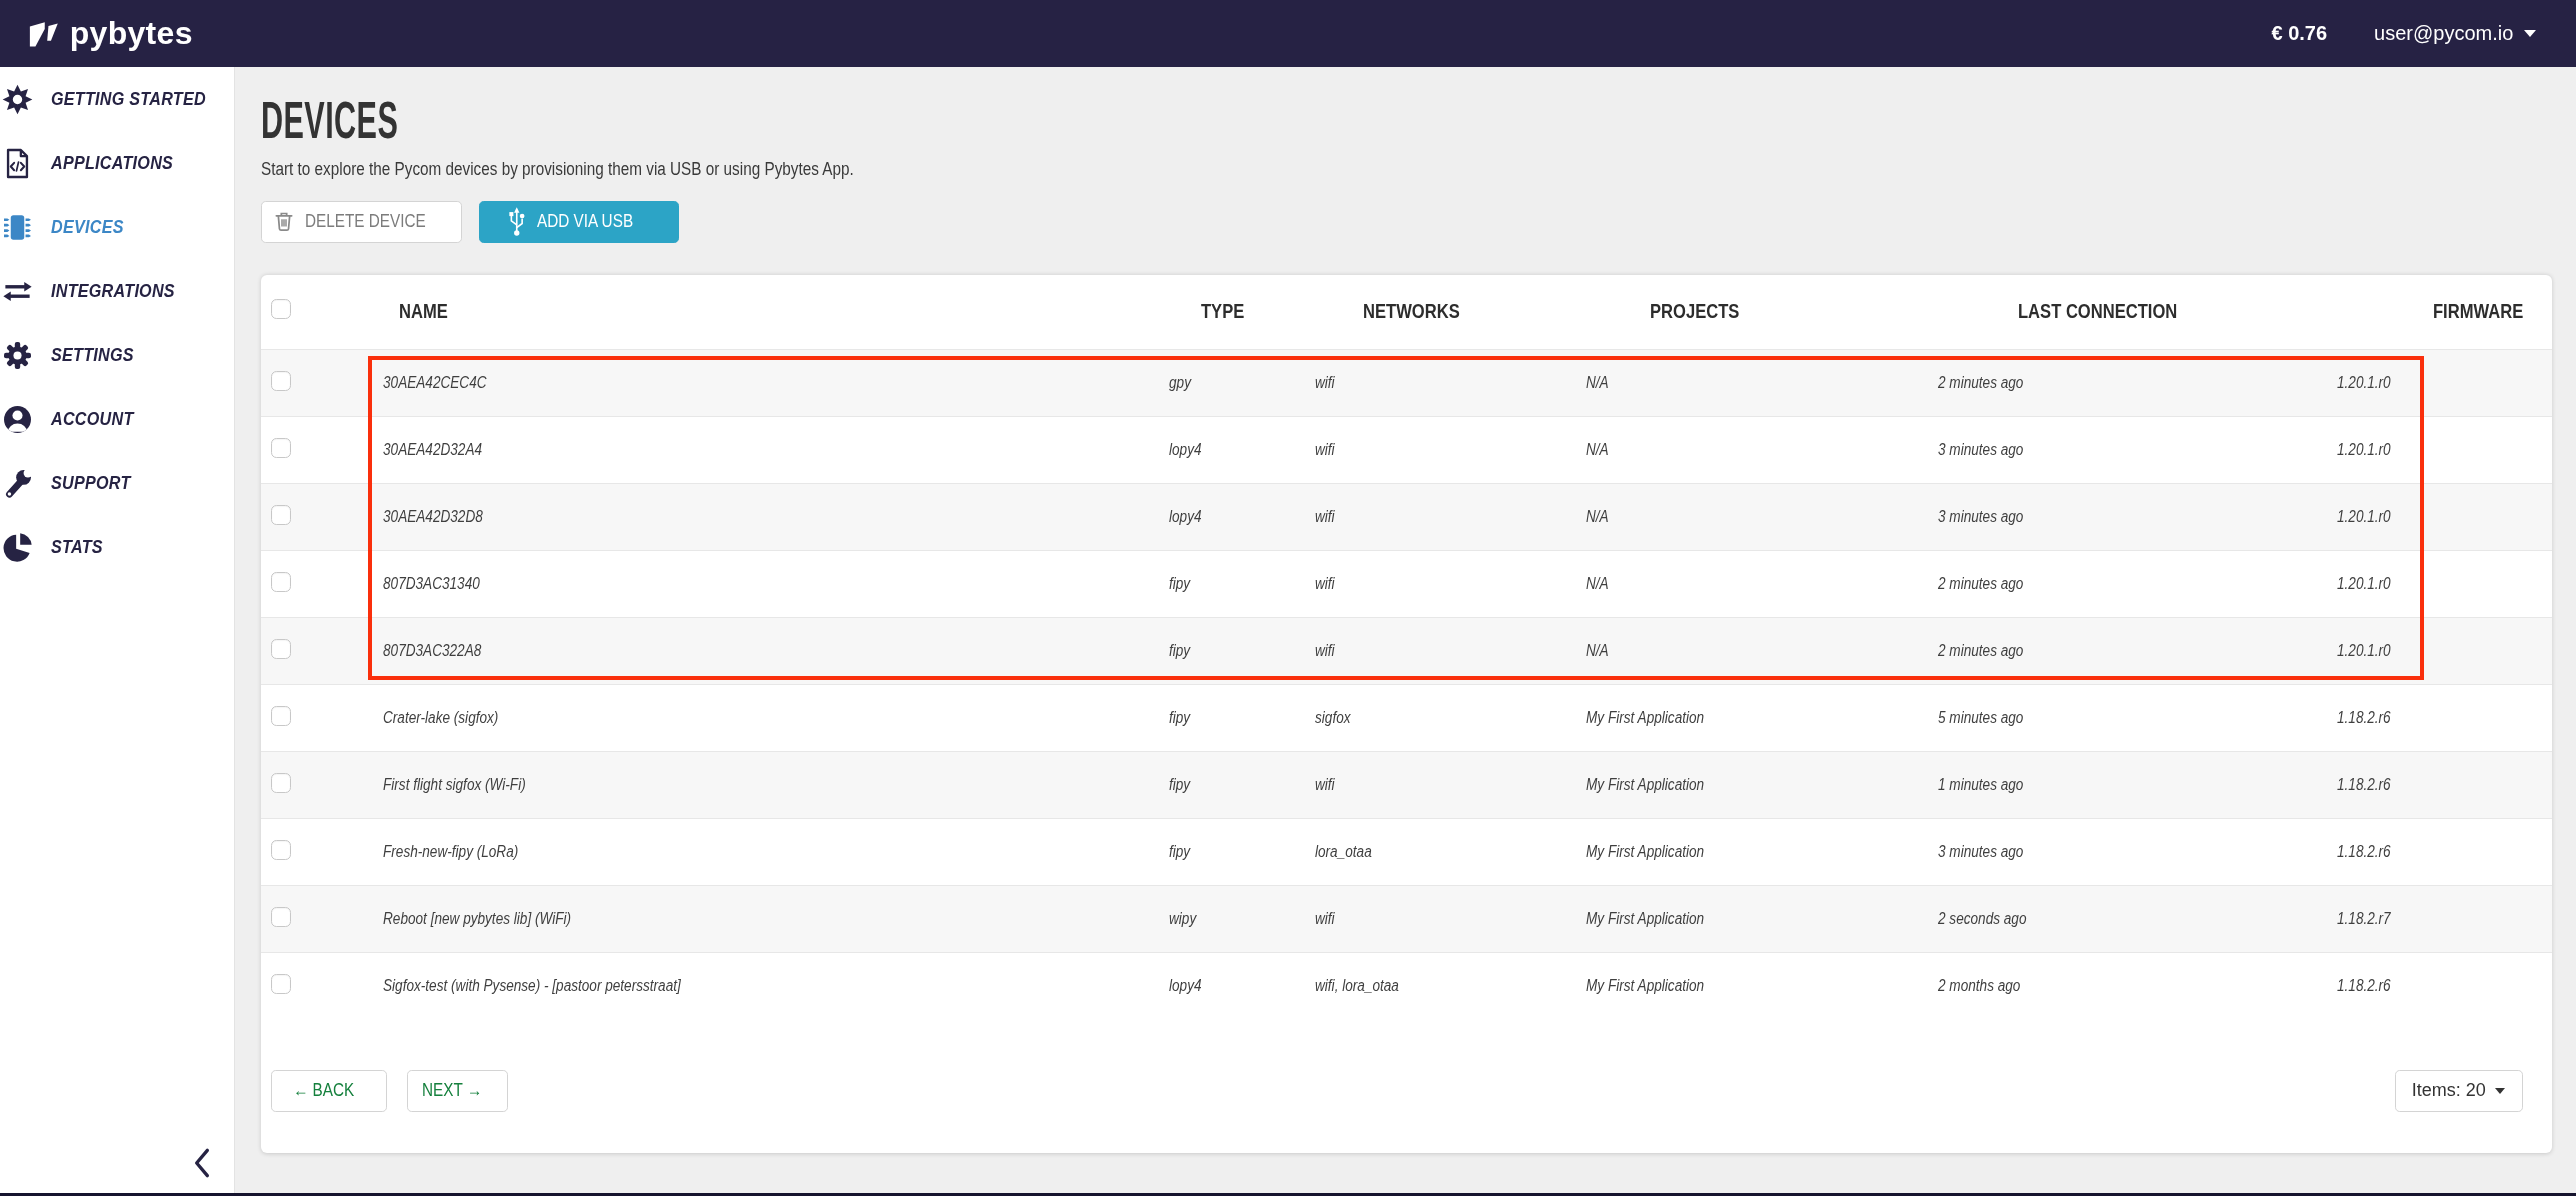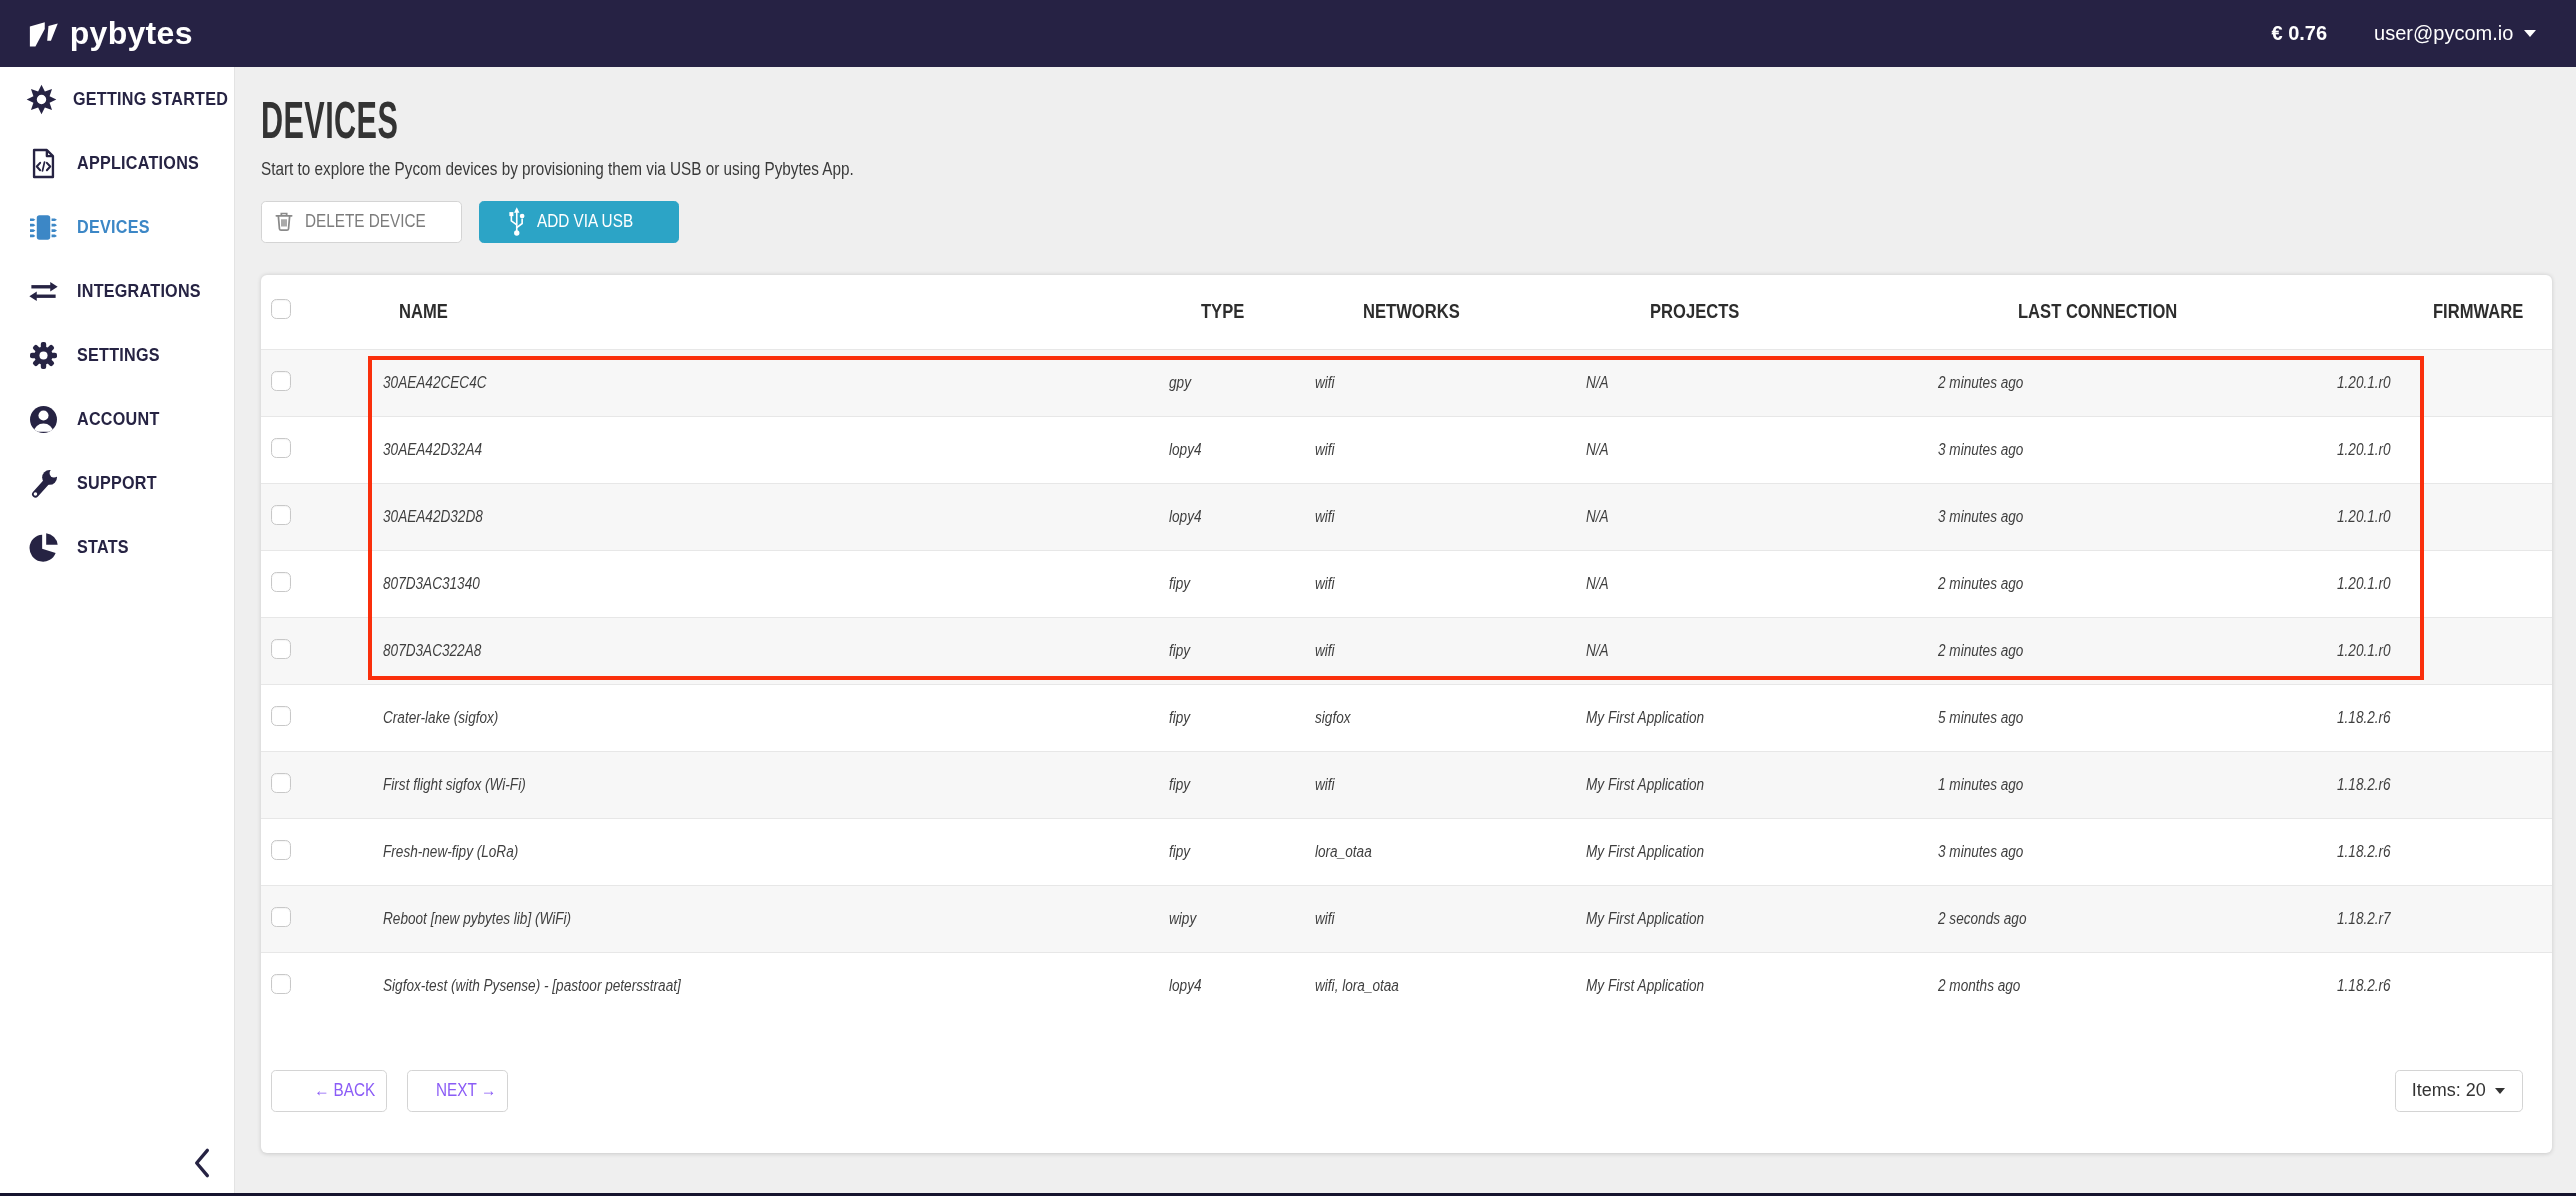--- a/index.html
+++ b/index.html
@@ -37,23 +37,24 @@
   
   .sidebar {
     grid-area:sidebar;
     background:#fff;
     border-right:1.3px solid #e3e3e3;
     position:relative;
   }
   .side-item {
     height:64px;
     display:flex; align-items:center;
-    padding-left:26px;
+    padding-left:0;
     cursor:pointer;
     color:#262343;
+    font-style:italic;
   }
   .side-item .icon-box { width:35px; display:flex; justify-content:center; }
   .side-item .label {
     margin-left:16px;
     font-size:19px; font-weight:700; letter-spacing:0.3px;
     white-space:nowrap;
   }
   .side-item.active { color:#3c87c6; }
   .collapse-btn { position:absolute; left:192px; bottom:17.5px; cursor:pointer; }
   
@@ -105,21 +106,21 @@
     position:absolute; left:107px; top:81px;
     width:2056px; height:324px;
     border:4px solid #fa2f0c;
     pointer-events:none;
   }
   .card-footer {
     height:134px;
     display:flex; align-items:flex-start;
     padding:51px 29px 0 10.7px;
   }
-  .btn-page { color:#8b5cf6; font-size:18px;justify-content:flex-end; }
+  .btn-page { color:#15803d; font-size:18px; }
   .btn-back { width:116px; }
   .btn-next { width:101px; margin-left:19.5px; }
   .btn-items { width:128px; margin-left:auto; color:#333; gap:9.4px; }
   .btn-items .caret { color:#333; border-left-width:5.4px; border-right-width:5.4px; border-top-width:6.7px; }
   .bottom-strip { position:absolute; left:0; bottom:0; width:100%; height:3.4px; background:#16142e; }
   svg { display:block; }
 </style>
 </head>
 <body>
 

